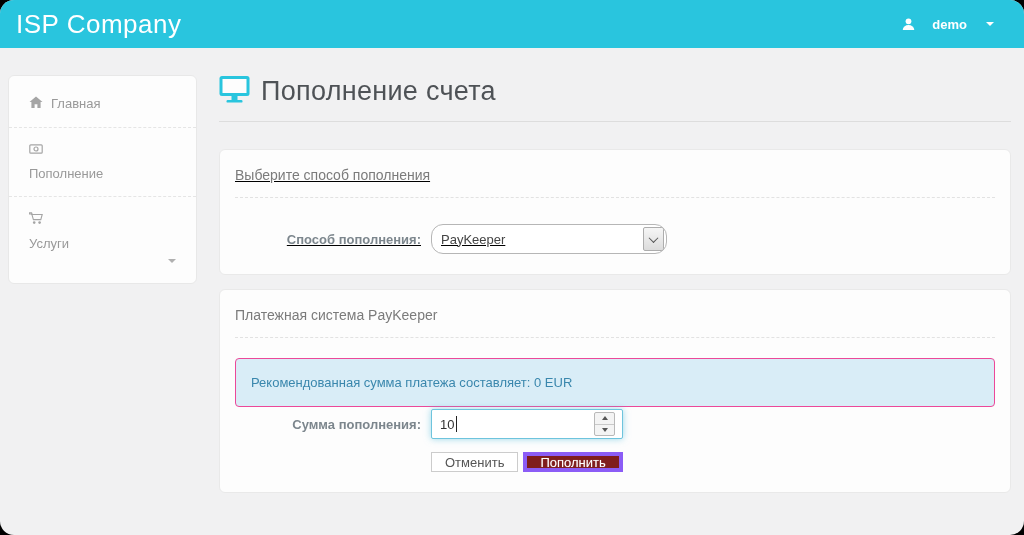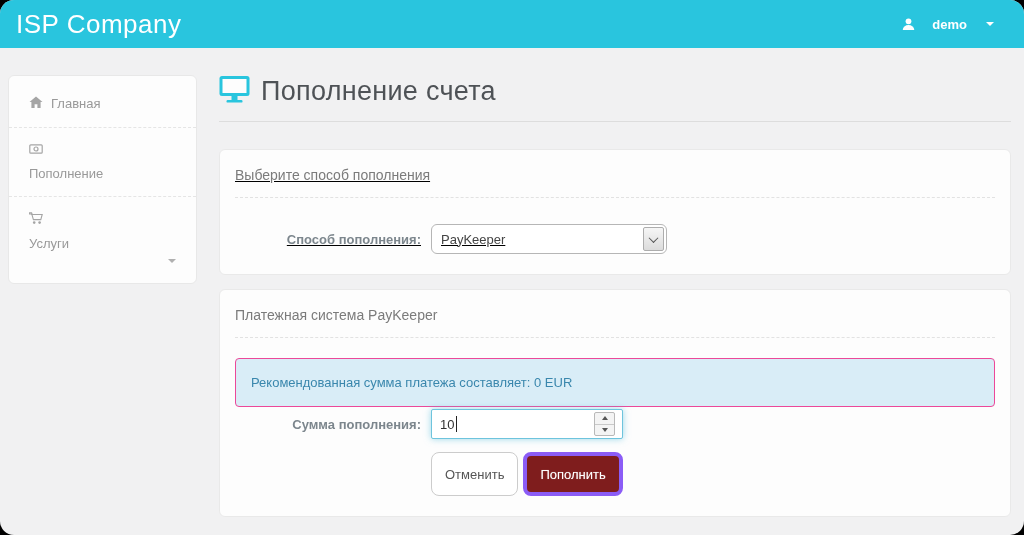--- a/index.html
+++ b/index.html
@@ -65,21 +65,21 @@
   .dashed { border-top:1px dashed #e2e2e2; }
   .form-row { display:flex; align-items:center; }
   .form-label {
     width:186px; text-align:right; font-size:13px; font-weight:bold;
     color:#7c868d; flex:0 0 auto;
   }
   .form-control-col { margin-left:10px; }
   
   .select {
     width:236px; height:30px; background:#fff; border:1px solid #b6b6b6;
-    border-radius:6px; display:flex; align-items:center; cursor:pointer;
+    border-radius:12px; display:flex; align-items:center; cursor:pointer;
     overflow:hidden;
   }
   .select-value { flex:1; font-size:13px; color:#444; padding-left:9px; }
   .select-btn {
     width:21px; height:24px; margin-right:2px; border:1px solid #adadad;
     border-radius:2px; background:linear-gradient(#f6f6f6,#dcdcdc);
     display:flex; align-items:center; justify-content:center;
   }
   .chev {
     width:7px; height:7px; border-right:1.6px solid #555;
@@ -116,21 +116,21 @@
     border-right:3.5px solid transparent; border-top:4px solid #555;
   }
   
   .alert-info {
     margin-top:20px; background:#d9edf7; border:1px solid #ec4899;
     border-radius:4px; padding:16px 15px; font-size:13px; color:#3a87ad;
   }
   .row-amount { margin-top:2px; }
   .row-buttons { margin-top:13px; padding-left:196px; display:flex; gap:5px; }
   .btn {
-    height:44px; padding:0 13px; font-size:13px; border-radius:8px;
+    height:20px; padding:0 13px; font-size:13px; border-radius:0;
     cursor:pointer; font-family:"Liberation Sans", sans-serif;
     display:inline-flex; align-items:center;
   }
   .btn-default { background:#fff; border:1px solid #ccc; color:#555; }
   .btn-primary {
     background:#7f1d1d; border:4px solid #8b5cf6; color:#fff;
     text-shadow:0 0 1px rgba(255,255,255,.4);
   }
 </style>
 </head>

